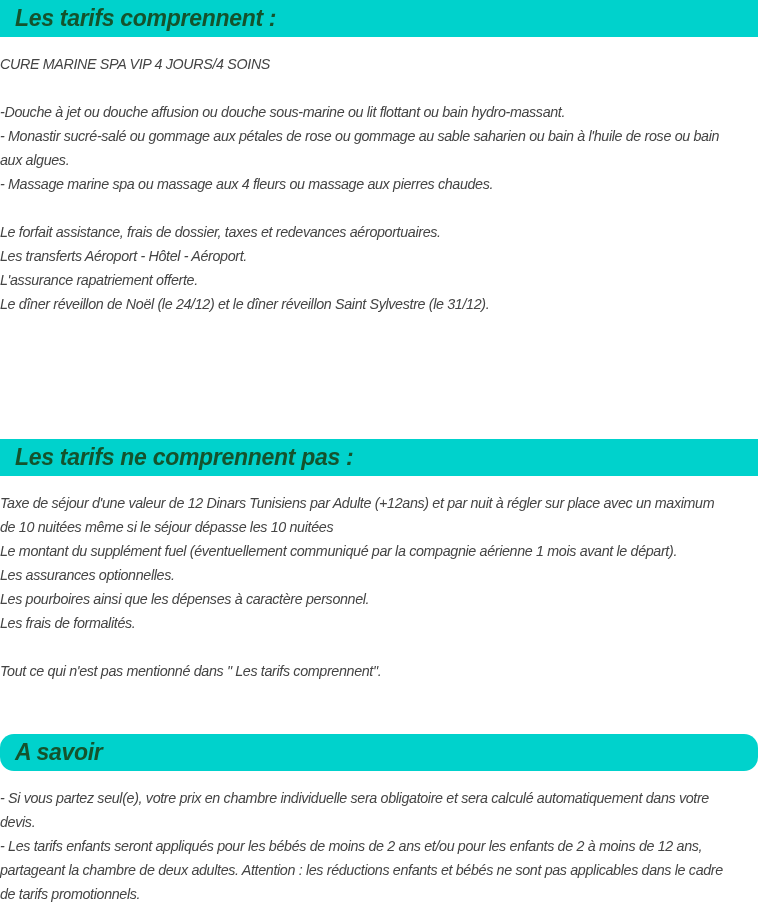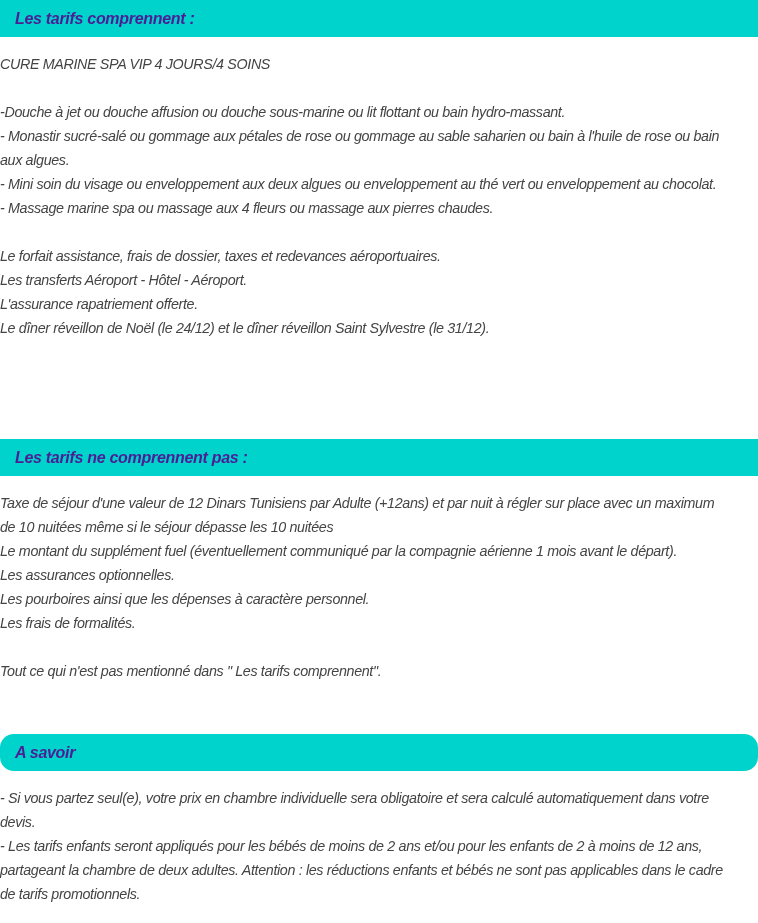--- a/index.html
+++ b/index.html
@@ -4,21 +4,21 @@
 <style>
   html, body { margin: 0; padding: 0; background: #ffffff; }
   body { width: 758px; height: 923px; overflow: hidden; position: relative; }
   .bar {
     position: absolute; left: 0; width: 758px; height: 37px;
     background: #00d2cc;
   }
   .bar-title {
     position: absolute; left: 15px; top: 0; height: 37px; line-height: 37px;
     font-family: "Liberation Sans", sans-serif; font-style: italic; font-weight: bold;
-    font-size: 16px; color: #4c1d95; letter-spacing: -0.3px; white-space: nowrap;
+    font-size: 23px; color: #14532d; letter-spacing: -0.3px; white-space: nowrap;
   }
   .block {
     position: absolute; left: 0; width: 708px;
     font-family: "Liberation Sans", sans-serif; font-style: italic;
     font-size: 14.3px; line-height: 24px; color: #444444; letter-spacing: -0.35px;
   }
   .line { display: block; white-space: nowrap; height: 24px; }
   .gap { display: block; height: 24px; }
 </style>
 </head>
@@ -26,21 +26,20 @@
 
 <div class="bar" style="top:0;">
   <span class="bar-title">Les tarifs comprennent :</span>
 </div>
 <div class="block" style="top:52px;">
   <span class="line">CURE MARINE SPA VIP 4 JOURS/4 SOINS</span>
   <span class="gap"></span>
   <span class="line">-Douche à jet ou douche affusion ou douche sous-marine ou lit flottant ou bain hydro-massant.</span>
   <span class="line">- Monastir sucré-salé ou gommage aux pétales de rose ou gommage au sable saharien ou bain à l'huile de rose ou bain</span>
   <span class="line">aux algues.</span>
-  <span class="line">- Mini soin du visage ou enveloppement aux deux algues ou enveloppement au thé vert ou enveloppement au chocolat.</span>
   <span class="line">- Massage marine spa ou massage aux 4 fleurs ou massage aux pierres chaudes.</span>
   <span class="gap"></span>
   <span class="line">Le forfait assistance, frais de dossier, taxes et redevances aéroportuaires.</span>
   <span class="line">Les transferts Aéroport - Hôtel - Aéroport.</span>
   <span class="line">L'assurance rapatriement offerte.</span>
   <span class="line">Le dîner réveillon de Noël (le 24/12) et le dîner réveillon Saint Sylvestre (le 31/12).</span>
 </div>
 
 <div class="bar" style="top:439px;text-align:right;">
   <span class="bar-title">Les tarifs ne comprennent pas :</span>

